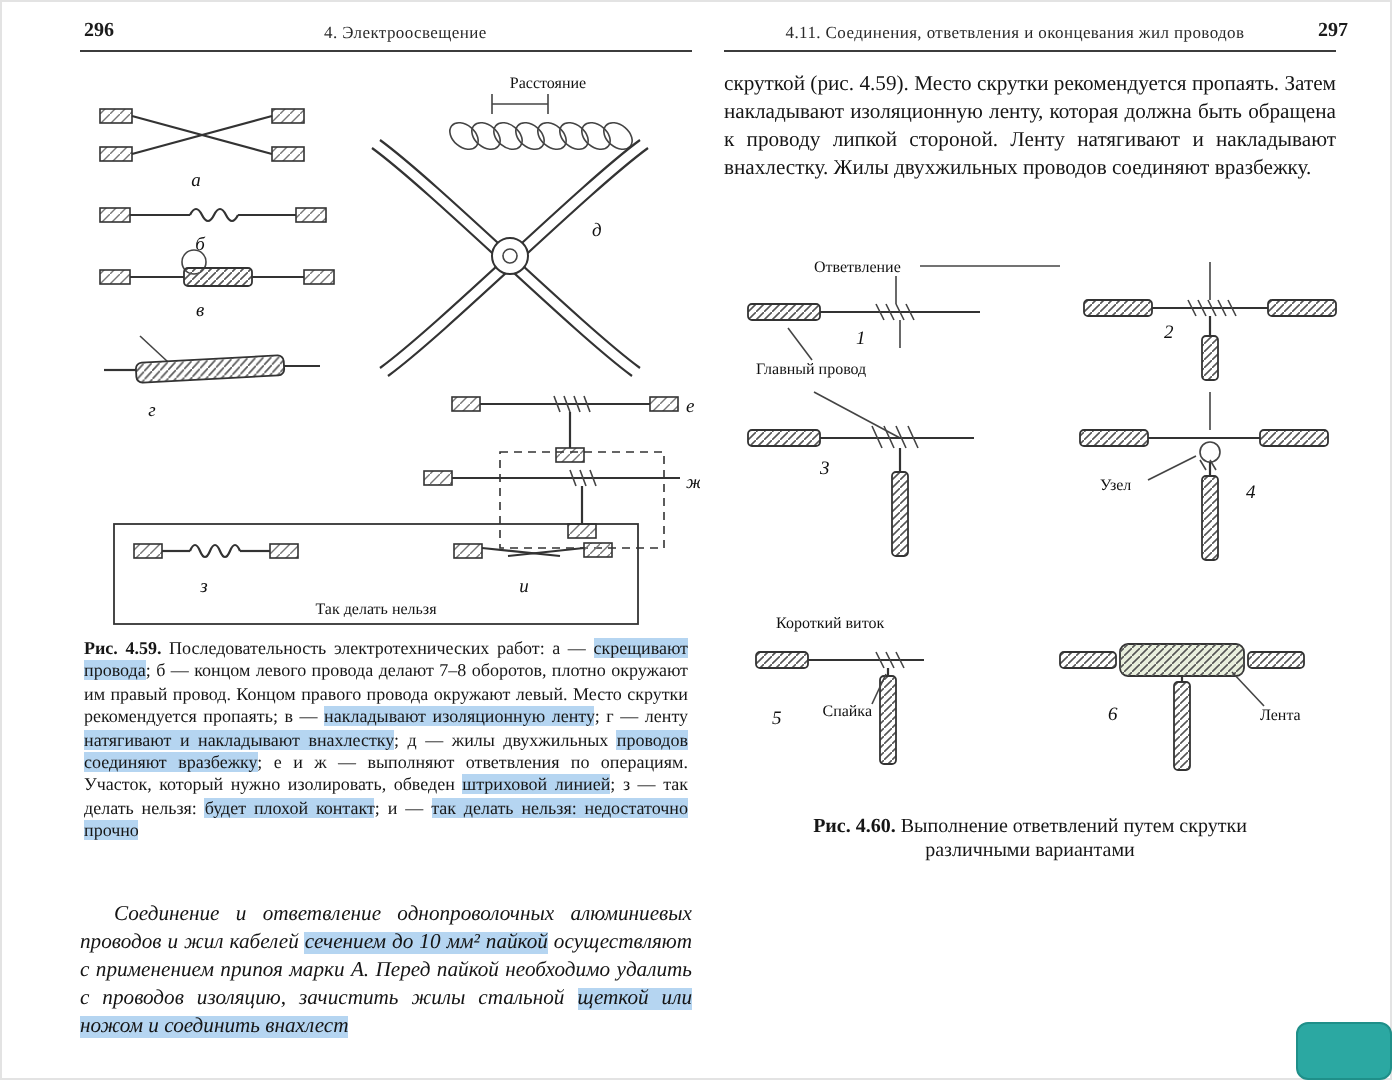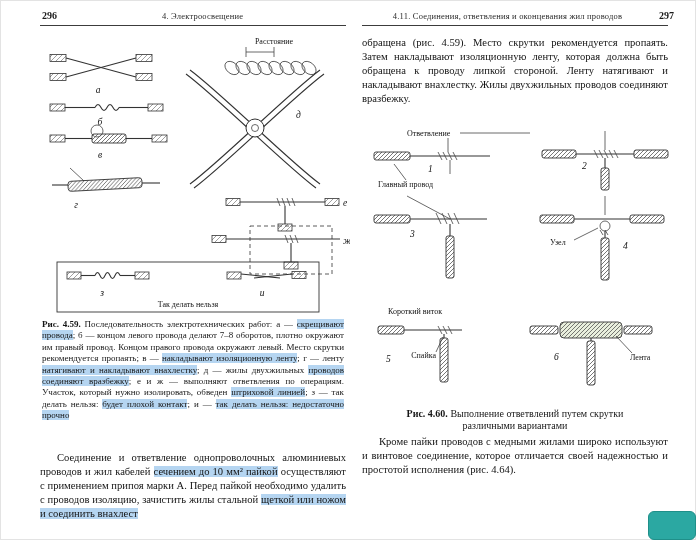--- a/index.html
+++ b/index.html
@@ -153,32 +153,32 @@
         <line class="wire" x1="214" y1="246" x2="252" y2="242"></line>
         <rect class="term" x="252" y="239.5" width="14" height="7"></rect>
         <text class="figlbl" x="222" y="264" text-anchor="middle">и</text>
       </g>
       <text class="figtxt" x="148" y="275" text-anchor="middle">Так делать нельзя</text>
     </g>
   </svg>
 
   <div class="abs caption" style="left:30px;top:319px;width:302px;"><span class="b">Рис. 4.59. </span><span>Последовательность электротехнических работ: </span><span class="i">а</span><span> — </span><span class="h">скрещивают провода</span><span>; </span><span class="i">б</span><span> — концом левого провода делают 7–8 оборотов, плотно окружают им правый провод. Концом правого провода окружают левый. Место скрутки рекомендуется пропаять; </span><span class="i">в</span><span> — </span><span class="h">накладывают изоляционную ленту</span><span>; </span><span class="i">г</span><span> — ленту </span><span class="h">натягивают и накладывают внахлестку</span><span>; </span><span class="i">д</span><span> — жилы двухжильных </span><span class="h">проводов соединяют вразбежку</span><span>; </span><span class="i">е</span><span> и </span><span class="i">ж</span><span> — выполняют ответвления по операциям. Участок, который нужно изолировать, обведен </span><span class="h">штриховой линией</span><span>; </span><span class="i">з</span><span> — так делать нельзя: </span><span class="h">будет плохой контакт</span><span>; </span><span class="i">и</span><span> — </span><span class="h">так делать нельзя: недостаточно прочно</span></div>
 
-  <div class="abs bodytext" style="left:28px;top:451px;width:306px;">
+  <div class="abs bodytext" style="left:28px;top:451px;width:306px;font-style:italic;">
     <p><span>Соединение и ответвление однопроволочных алюминиевых проводов и жил кабелей </span><span class="h">сечением до 10 мм² пайкой</span><span> осуществляют с применением припоя марки А. Перед пайкой необходимо удалить с проводов изоляцию, зачистить жилы стальной </span><span class="h">щеткой или ножом и соединить внахлест</span></p>
   </div>
 </div>
 
 <div class="abs" style="left:348px;top:0;width:348px;height:430px;">
   <span class="abs runhead" style="left:27px;top:11px;width:265px;text-align:center;">4.11. Соединения, ответвления и оконцевания жил проводов</span>
   <span class="abs pagenum" style="left:311px;top:10px;">297</span>
   <div class="abs rule" style="left:14px;top:25px;width:306px;"></div>
 
   <div class="abs bodytext" style="left:14px;top:36px;width:306px;">
-    <p class="noind"><span>обращена (</span><span class="i">рис. 4.59</span><span>). Место скрутки рекомендуется пропаять. Затем накладывают изоляционную ленту, которая должна быть обращена к проводу липкой стороной. Ленту натягивают и накладывают внахлестку. Жилы двухжильных проводов соединяют вразбежку.</span></p>
+    <p class="noind"><span>скруткой (</span><span class="i">рис. 4.59</span><span>). Место скрутки рекомендуется пропаять. Затем накладывают изоляционную ленту, которая должна быть обращена к проводу липкой стороной. Ленту натягивают и накладывают внахлестку. Жилы двухжильных проводов соединяют вразбежку.</span></p>
   </div>
 
   <svg class="abs" style="left:14px;top:124px;" width="308" height="282" viewBox="0 0 308 282">
 
     <text class="figtxt" x="45" y="12">Ответвление</text>
     <line class="thin" x1="98" y1="9" x2="168" y2="9"></line>
 
     <g>
       <rect class="cyl" x="12" y="28" width="36" height="8" rx="2"></rect>
       <line class="wire" x1="48" y1="32" x2="128" y2="32"></line>
@@ -246,17 +246,16 @@
       <rect class="cyl" x="225" y="217" width="8" height="44" rx="2"></rect>
       <text class="figtxt" x="268" y="236">Лента</text>
       <line class="thin" x1="270" y1="229" x2="254" y2="212"></line>
       <text class="fignum" x="192" y="236">6</text>
     </g>
   </svg>
 
   <div class="abs caption-center" style="left:32px;top:408px;width:270px;"><span class="b">Рис. 4.60. </span><span>Выполнение ответвлений путем скрутки различными вариантами</span></div>
 
   <div class="abs bodytext" style="left:14px;top:435px;width:306px;">
-    <p><span>Кроме пайки проводов с медными жилами широко используют и винтовое соединение, которое отличается своей надежностью и простотой исполнения (</span><span class="i">рис. 4.64</span><span>).</span></p>
   </div>
 </div>
 
 <div class="corner-btn"></div>
 
 </body></html>

